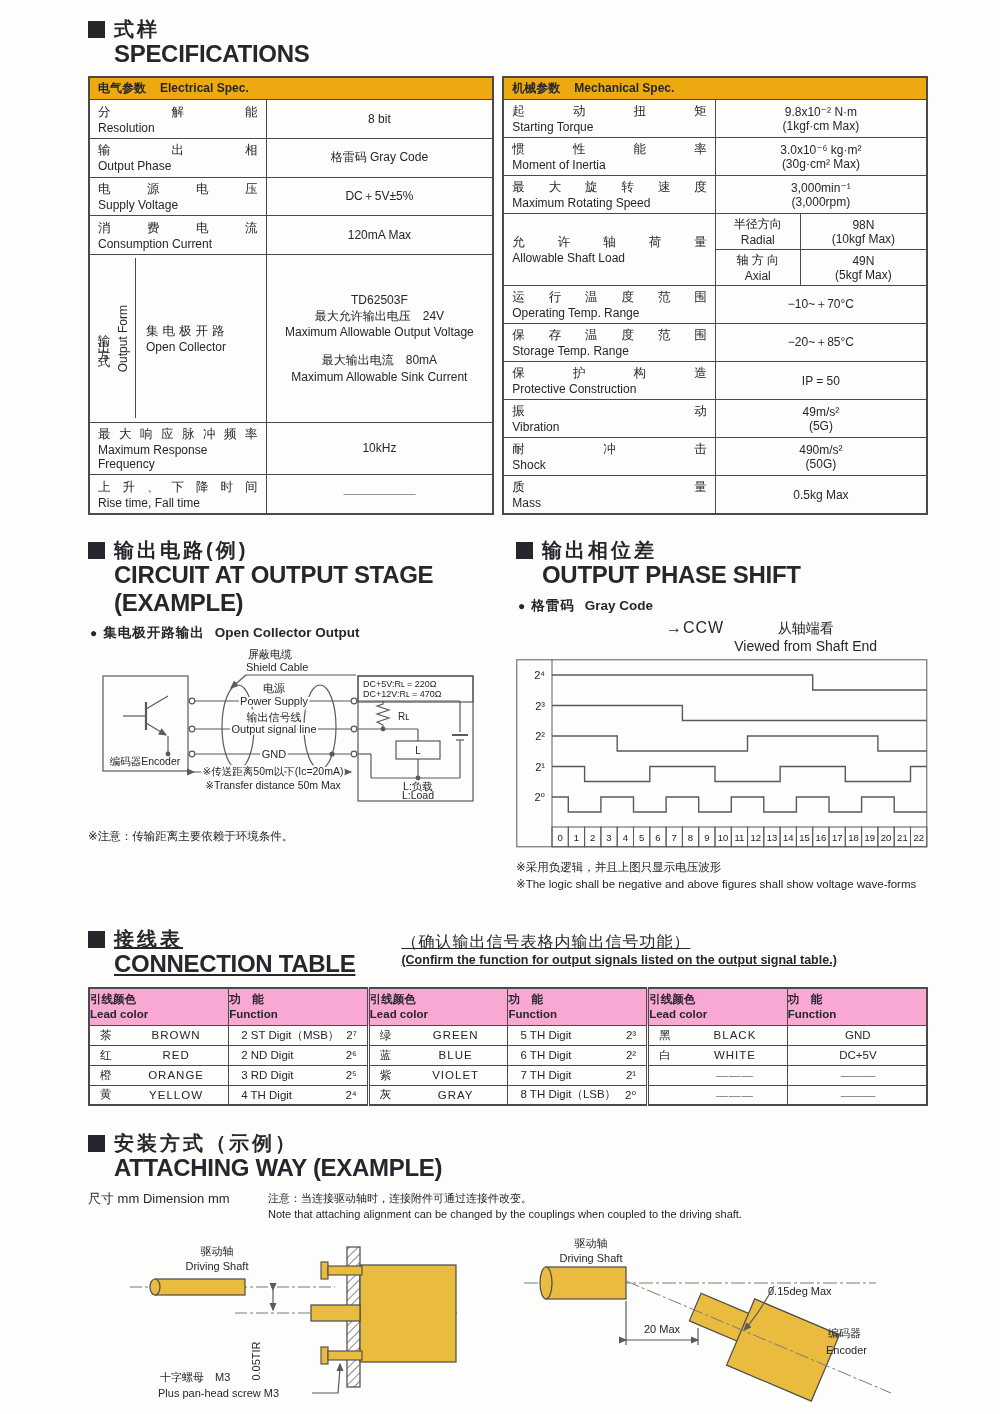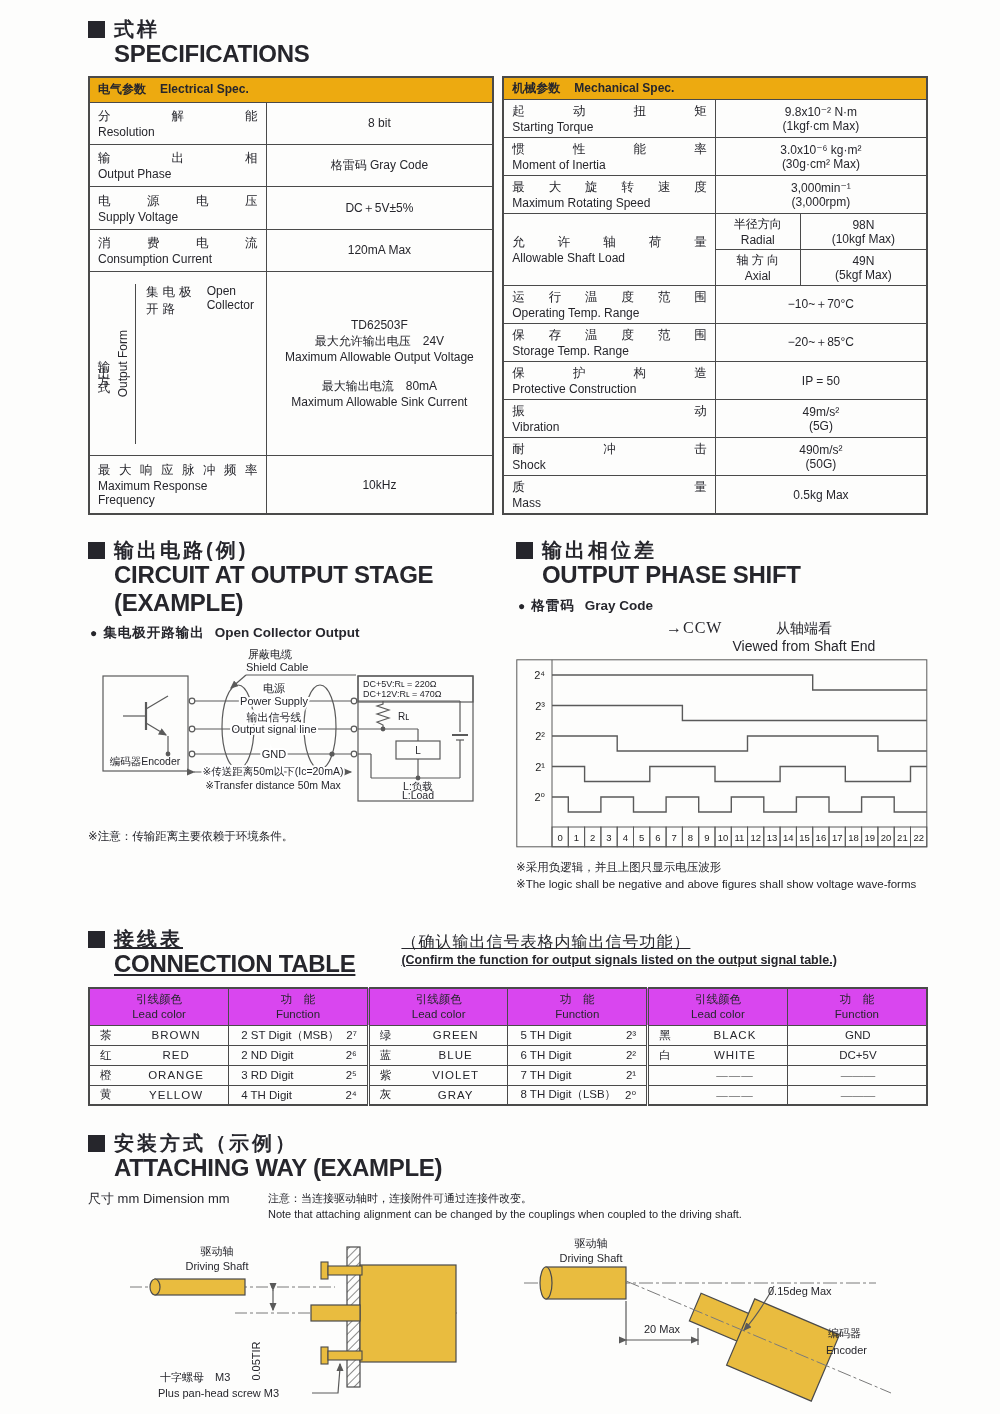--- a/index.html
+++ b/index.html
@@ -42,36 +42,36 @@
   .col-r { width:412px; flex:none; }
   .subhead { display:flex; align-items:baseline; font-weight:bold; font-size:13.5px; margin:8px 0 4px 2px; }
   .subhead .dot { font-size:12px; margin-right:6px; }
   .subhead .zh { letter-spacing:1px; margin-right:10px; }
   svg text { font-family:"Liberation Sans","DejaVu Sans",sans-serif; }
   .dg { stroke:#5a5a5a; stroke-width:1.2; fill:none; }
   .dgt { font-size:11px; fill:#26262c; }
   .halo { paint-order:stroke; stroke:#ffffff; stroke-width:4px; fill:#26262c; }
   .note { font-size:11.5px; line-height:1.5; margin-top:6px; }
   .ccw-row { display:flex; align-items:flex-start; margin:2px 0 4px 150px; }
-  .ccw { font-size:16px; letter-spacing:1px; margin-right:10px;font-family:Liberation Serif, serif; }
+  .ccw { font-size:16px; letter-spacing:1px; margin-right:10px; }
   .ccw-side { font-size:14px; line-height:1.3;text-align:center; }
   .wf-line { fill:none; stroke:#5a5a5a; stroke-width:1.4; }
   .wf-cell { fill:none; stroke:#5a5a5a; stroke-width:1; }
   .wf-num { font-size:9.5px; fill:#222; }
   .wf-lbl { font-size:11px; fill:#222; }
 
   
   .conn-head { display:flex; align-items:flex-start; margin-top:34px;text-decoration:underline; }
   .conn-note { margin:4px 0 0 46px; }
   .conn-note .zh { font-size:16px; letter-spacing:1px; }
   .conn-note .en { font-size:12.5px; font-weight:bold; }
   table.conn { border-collapse:collapse; border:2px solid #4a4a4a; width:840px; table-layout:fixed; margin-top:10px; }
   table.conn td { border:1px solid #4a4a4a; font-size:11.5px; height:20px; padding:0; }
   table.conn td.gsep { border-left:3px double #4a4a4a; }
-  table.conn td.hd { background:#d946ef; height:37px; text-align:center; font-weight:normal; line-height:1.3; }
+  table.conn td.hd { background:#f9a8d4; height:37px; text-align:left; font-weight:bold; line-height:1.3; }
   .lead { display:flex; align-items:center; }
   .lead .c { width:34px; padding-left:10px; flex:none; }
   .lead .n { flex:1; text-align:center; letter-spacing:1px; }
   .fn { display:flex; align-items:center; justify-content:space-between; padding:0 10px 0 12px; }
   .fn.cen { justify-content:center; }
 
   
   .attach-meta { display:flex; margin:6px 0 4px 0; }
   .dimlab { font-size:13px; width:180px; flex:none; }
   .attach-note { font-size:11px; line-height:1.5; }
@@ -132,41 +132,48 @@
             </tr>
         <tr style="height:165px;">
           <td style="padding:0;">
             <div style="display:flex; height:100%;">
               <div style="width:46px; border-right:1px solid #4a4a4a;" class="vcell">
                 <div class="vertwrap">
                   <span class="vzh">输出方式</span>
                   <span class="ven">Output Form</span>
                 </div>
               </div>
-              <div style="flex:1; display:flex; flex-direction:row; justify-content:center; padding-left:10px;">
+              <div style="flex:1; display:flex; flex-direction:column; justify-content:center; padding-left:10px;">
                 <div style="font-size:12.5px; letter-spacing:4px;">集电极开路</div>
                 <div style="font-size:12px;">Open Collector</div>
               </div>
             </div>
           </td>
           <td class="val ofval">
             <div>TD62503F</div>
             <div>最大允许输出电压　24V</div>
             <div>Maximum Allowable Output Voltage</div>
             <div class="sp"></div>
             <div>最大输出电流　80mA</div>
             <div>Maximum Allowable Sink Current</div>
           </td>
         </tr>
         <tr class="r33">
               <td class="lbl">
                 <div class="zh">最大响应脉冲频率</div>
                 <div class="en">Maximum Response Frequency</div>
               </td>
               <td class="val">10kHz</td>
+            </tr>
+        <tr class="r30">
+              <td class="lbl">
+                <div class="zh">上升、下降时间</div>
+                <div class="en">Rise time, Fall time</div>
+              </td>
+              <td class="val" style="color:#8a8a8a;">——————</td>
             </tr>
       </tbody>
         </table>
 
       <table class="spec" id="mtable">
         <colgroup>
             <col class="c1">
             <col class="c2">
             <col>
           </colgroup>

